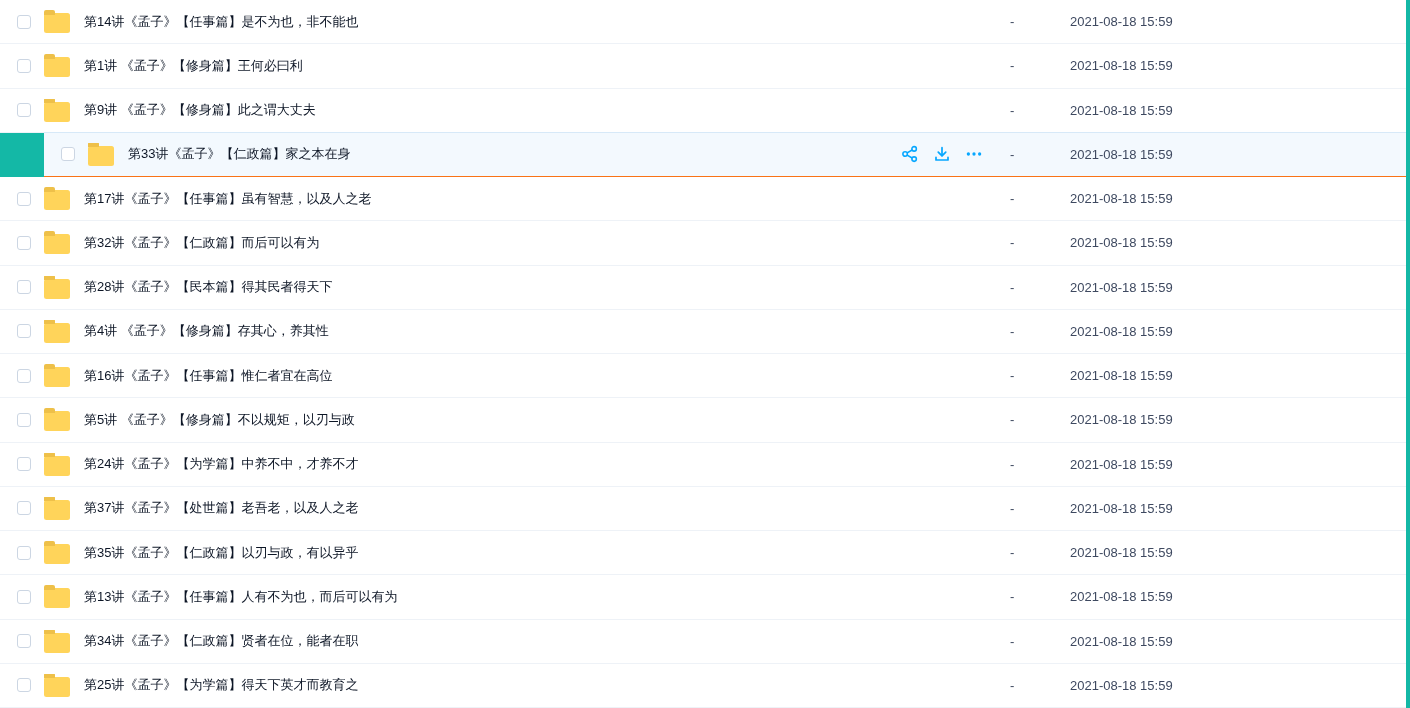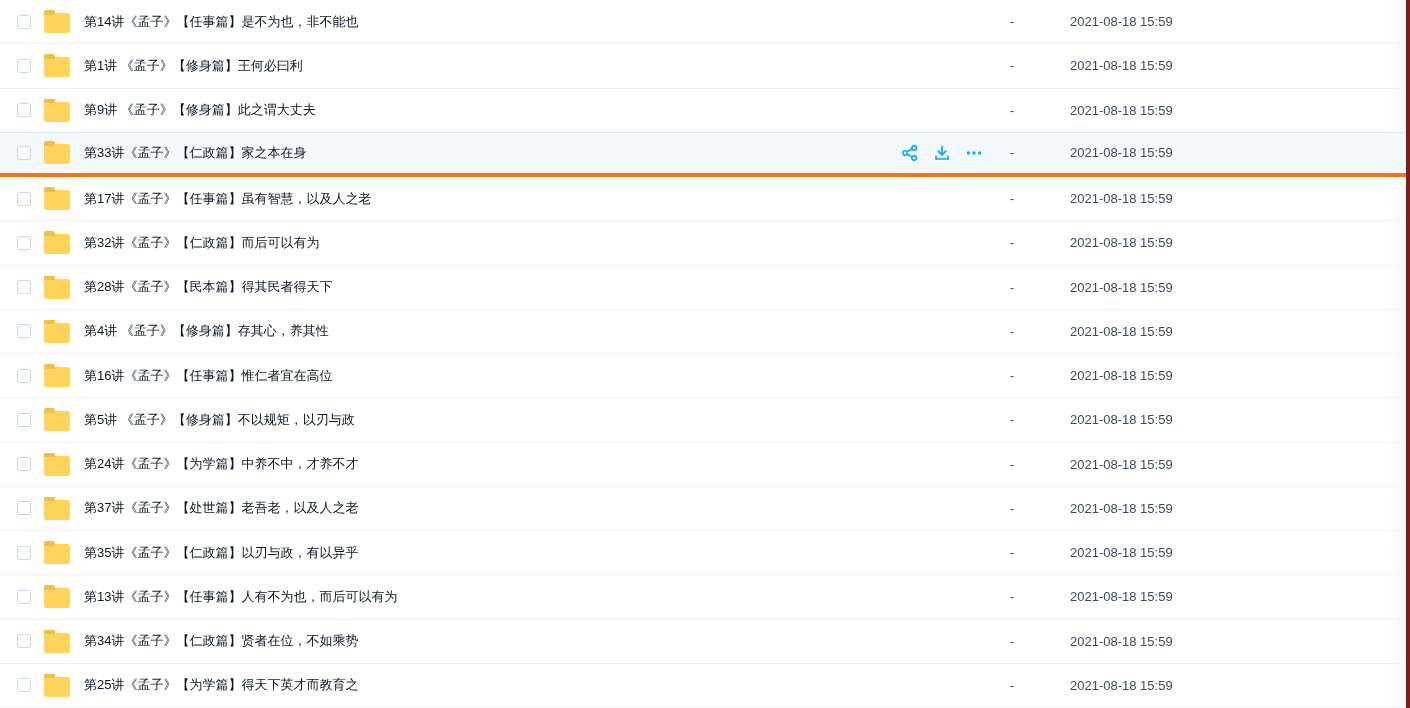--- a/index.html
+++ b/index.html
@@ -2,21 +2,21 @@
 <html style="--icon-blue: #06a7ff;"><head>
 <meta charset="utf-8">
 <style>
   * { margin: 0; padding: 0; box-sizing: border-box; }
   html, body { background: #ffffff; }
   body { font-family: "Liberation Sans", "DejaVu Sans", sans-serif; }
 
   .screen {
     width: 1410px;
     height: 708px;
-    background: #7f1d1d;
+    background: #14b8a6;
     overflow: hidden;
     position: relative;
   }
 
   .file-list {
     width: 100%;
     height: 100%;
     padding-right: 4px; 
   }
 
@@ -24,22 +24,23 @@
     display: flex;
     align-items: center;
     height: 44.25px;
     border-bottom: 1px solid #eef2f7;
     background: #ffffff;
     cursor: pointer;
   }
 
   .file-row.highlighted {
     background: #f3f9fe;
-    border-bottom: 4px solid #f97316;
+    border-bottom: 1px solid #f97316;
     box-shadow: 0 -1px 0 #d7e9f8; 
+    margin-left: 44px;
   }
 
   .col-left {
     flex: 1;
     display: flex;
     align-items: center;
     padding-left: 17px;
     min-width: 0;
     overflow: hidden;
   }
@@ -685,21 +686,21 @@
       </span>
     </div>
     <div class="col-size">-</div>
     <div class="col-date">2021-08-18 15:59</div>
   </div>
 
   <div class="file-row">
     <div class="col-left">
       <span class="checkbox"></span>
       <span class="folder-icon"></span>
-      <span class="file-name">第34讲《孟子》【仁政篇】贤者在位，不如乘势</span>
+      <span class="file-name">第34讲《孟子》【仁政篇】贤者在位，能者在职</span>
     </div>
     <div class="col-actions">
       <span class="action-btn">
         <svg viewBox="0 0 24 24" width="18" height="18">
           <g fill="none" stroke="#06a7ff" stroke-width="2.1">
             <circle cx="5.5" cy="12" r="3"></circle>
             <circle cx="17.5" cy="5.2" r="3"></circle>
             <circle cx="17.5" cy="18.8" r="3"></circle>
             <path d="M8.2 10.5l6.6-3.8M8.2 13.5l6.6 3.8"></path>
           </g>

